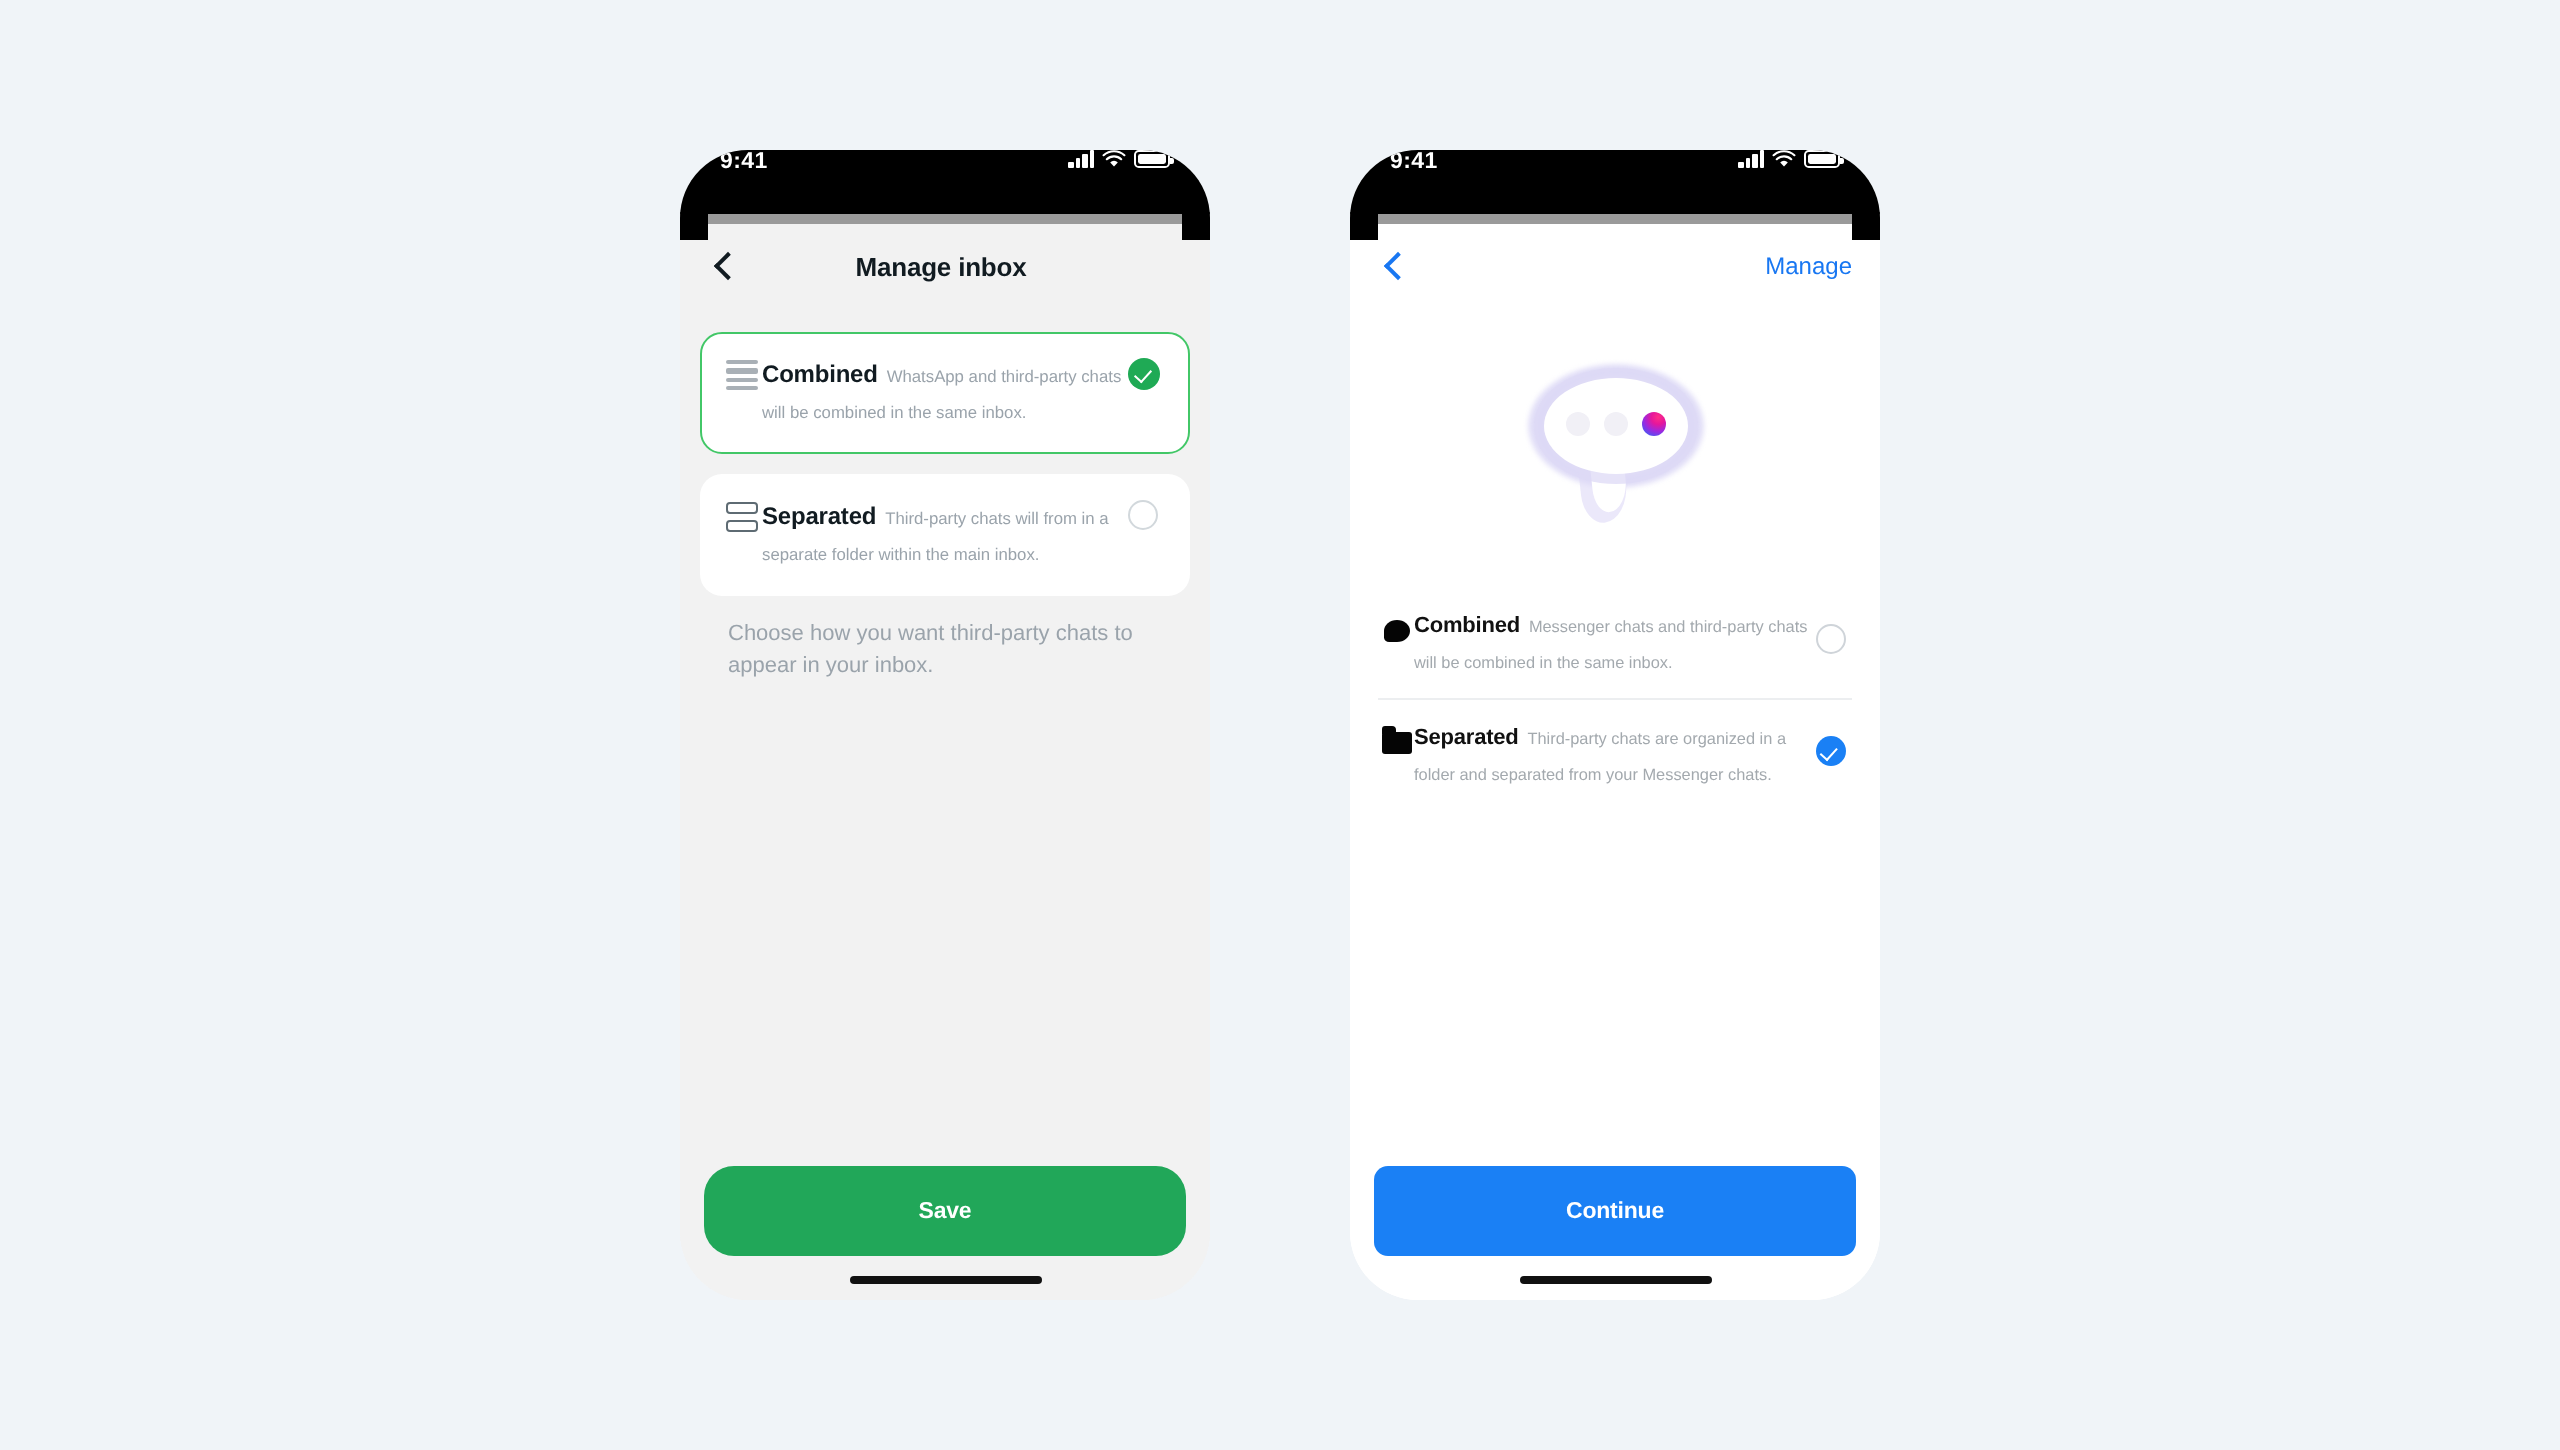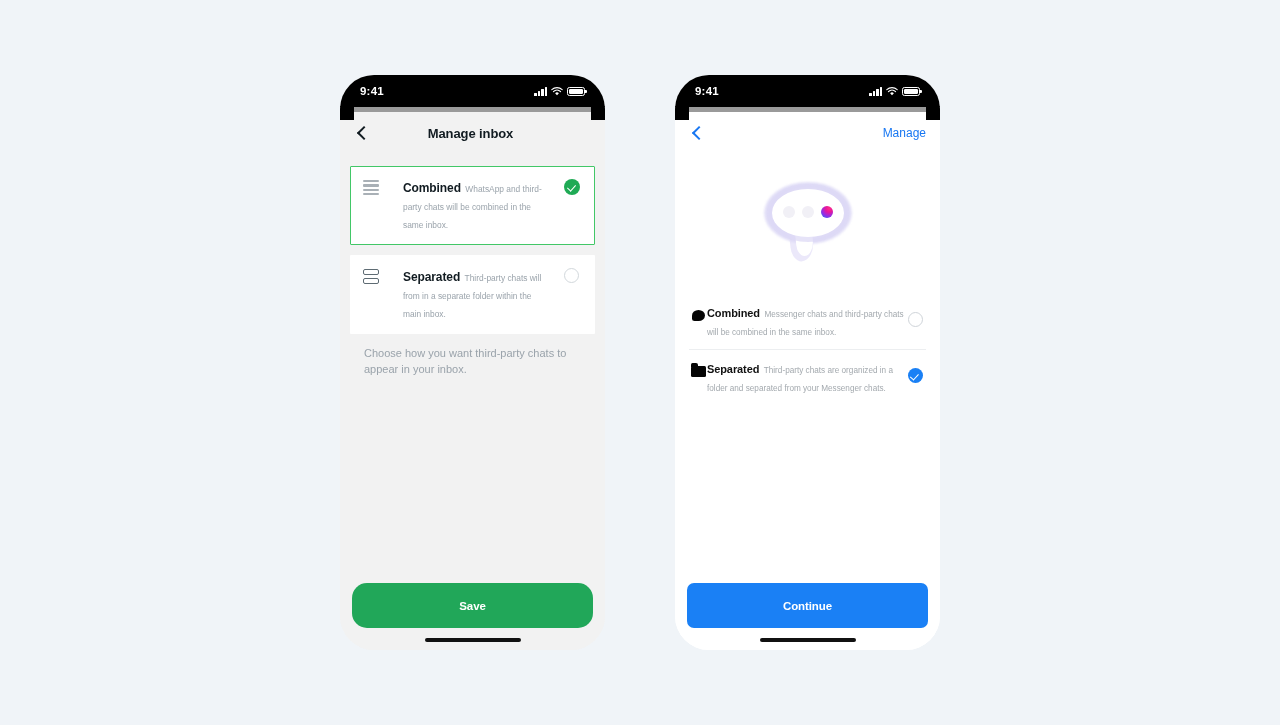--- a/index.html
+++ b/index.html
@@ -33,21 +33,21 @@
   }
   .phone-left  { background: #f2f2f2; }
   .phone-right { background: #ffffff; }
 
   .status-bar {
     position: relative;
     height: 32px;
     background: #000000;
     border-radius: 30px 30px 0 0;
     display: flex;
-    align-items: center;
+    align-items: flex-start;
     justify-content: space-between;
     padding: 0 20px;
     color: #ffffff;
     z-index: 4;
   }
   .status-time {
     font-size: 11.5px;
     font-weight: bold;
     letter-spacing: 0.2px;
   }
@@ -145,24 +145,24 @@
     font-size: 12px;
     color: #1877f2;
     font-weight: normal;
     cursor: pointer;
   }
 
   
   .cards { padding: 12px 10px 0; }
   .card {
     background: #ffffff;
-    border-radius: 1px;
+    border-radius: 11px;
     padding: 11px 12px 12px 12px;
     display: flex;
-    gap: 22px;
+    gap: 0;
     margin-bottom: 10px;
     border: 1.6px solid transparent;
   }
   .card.selected { border-color: #42c767; }
   .card-icon { width: 18px; flex: none; padding-top: 2px; }
 
   .icon-lines { display: flex; flex-direction: column; gap: 2.2px; }
   .icon-lines i { display: block; height: 2.2px; background: #a9b0b6; border-radius: 1px; }
   .icon-lines i:nth-child(1) { width: 16px; }
   .icon-lines i:nth-child(2) { width: 16px; }

